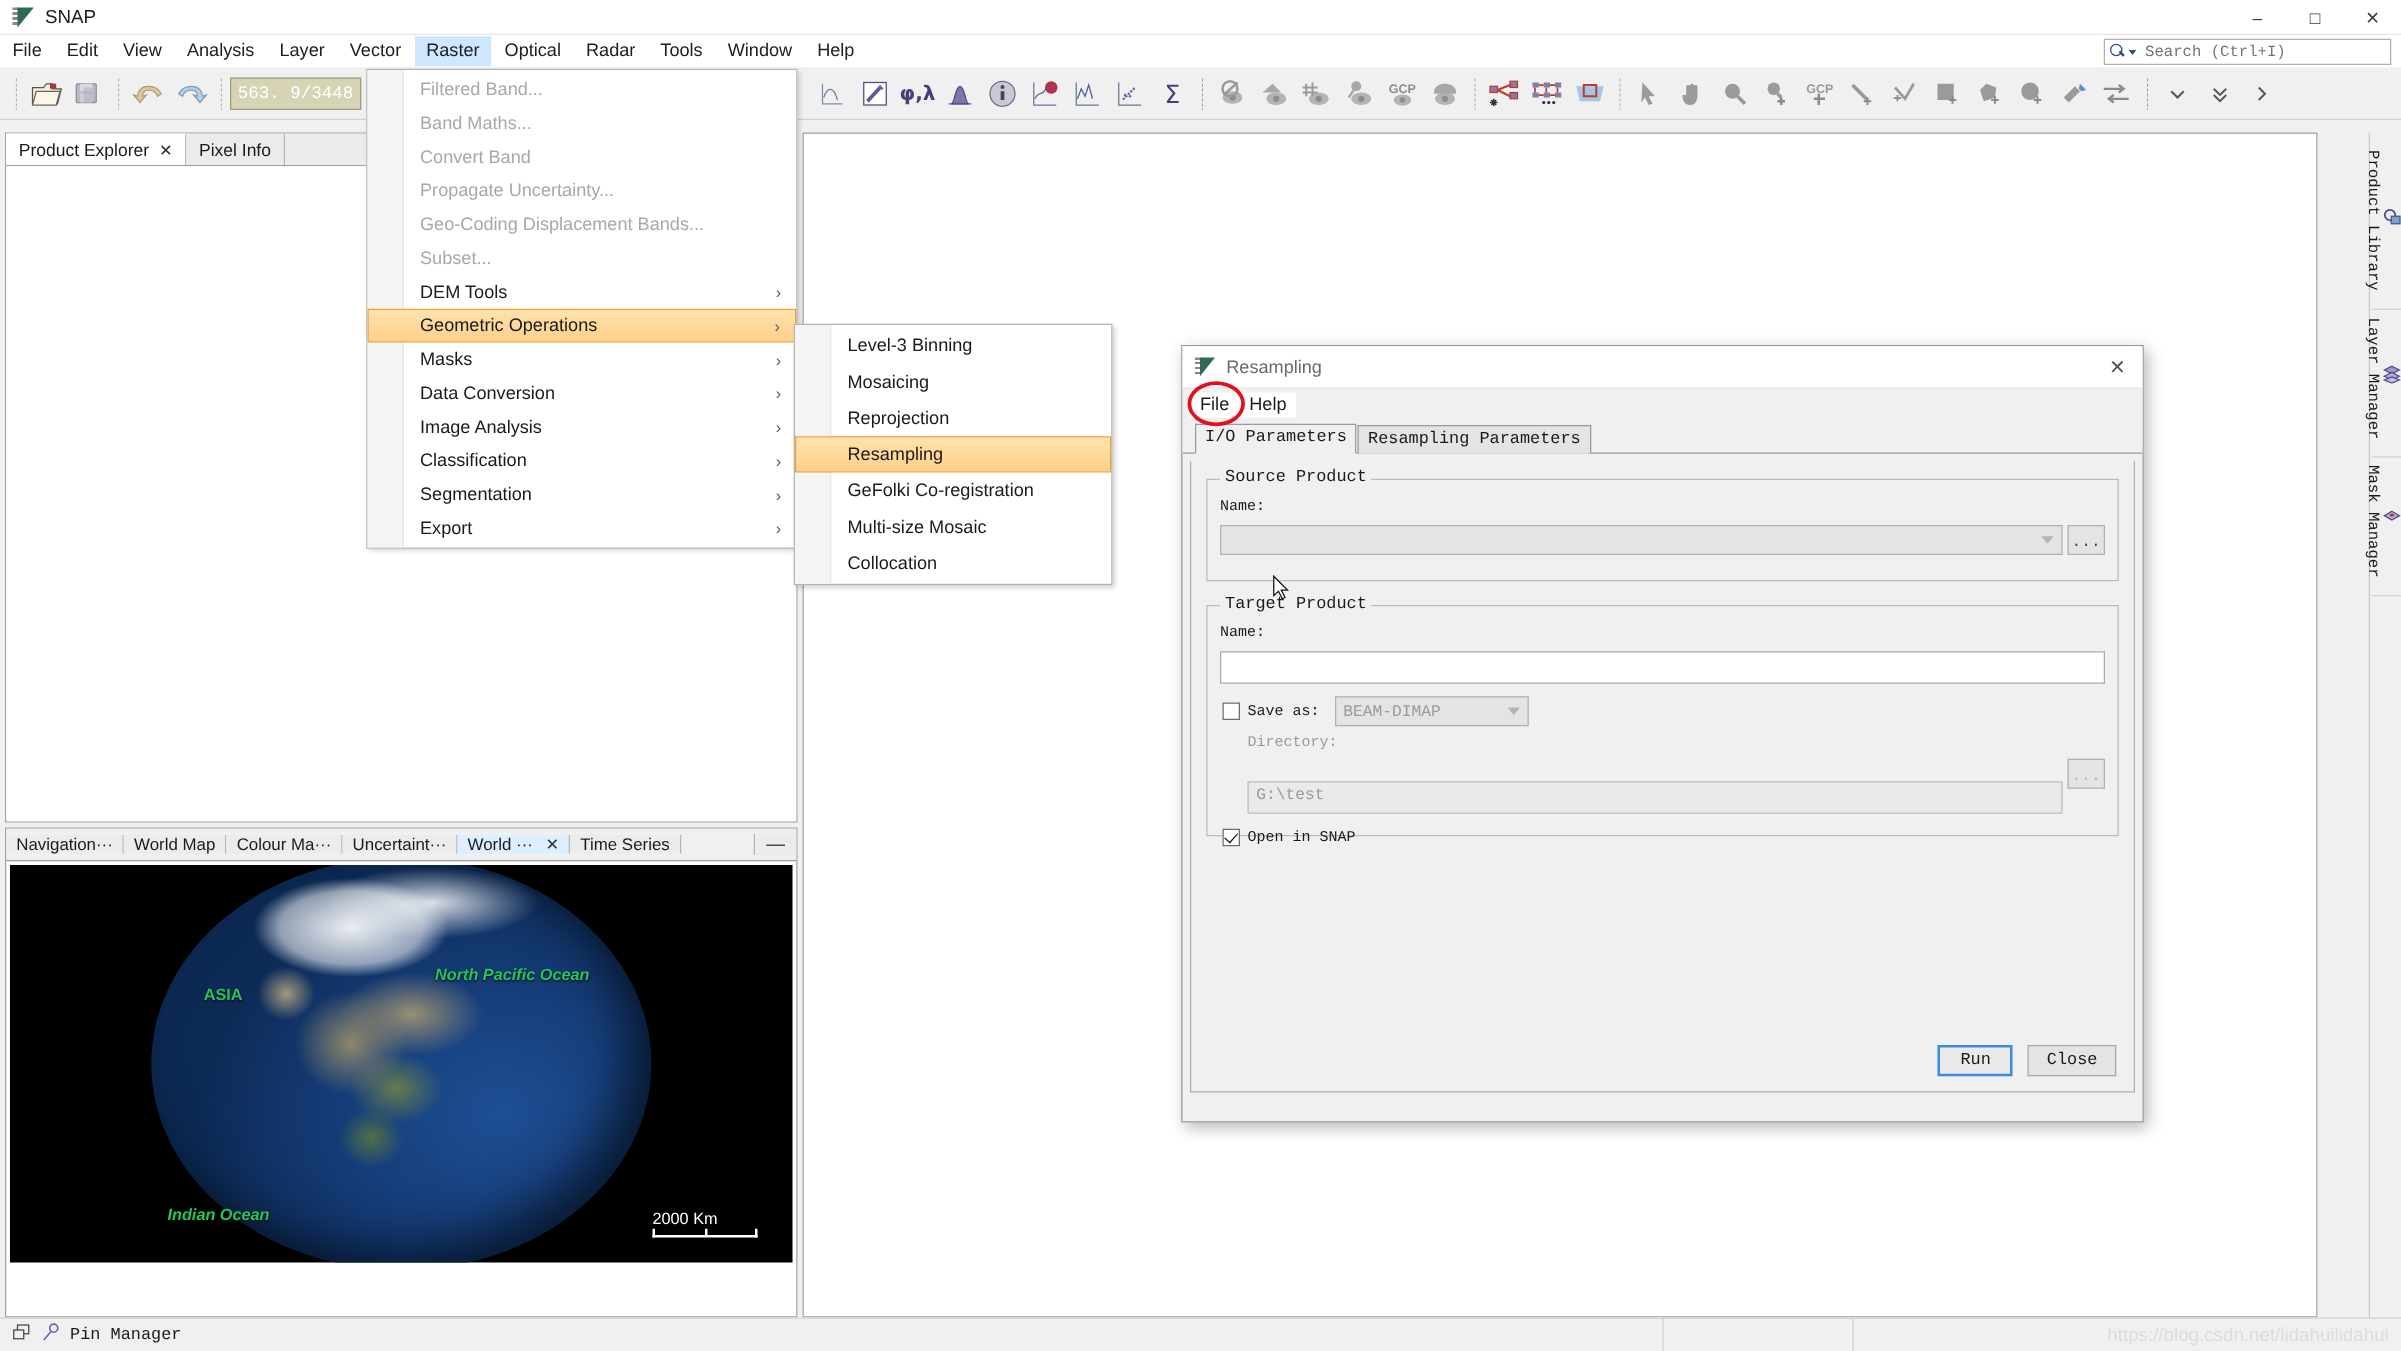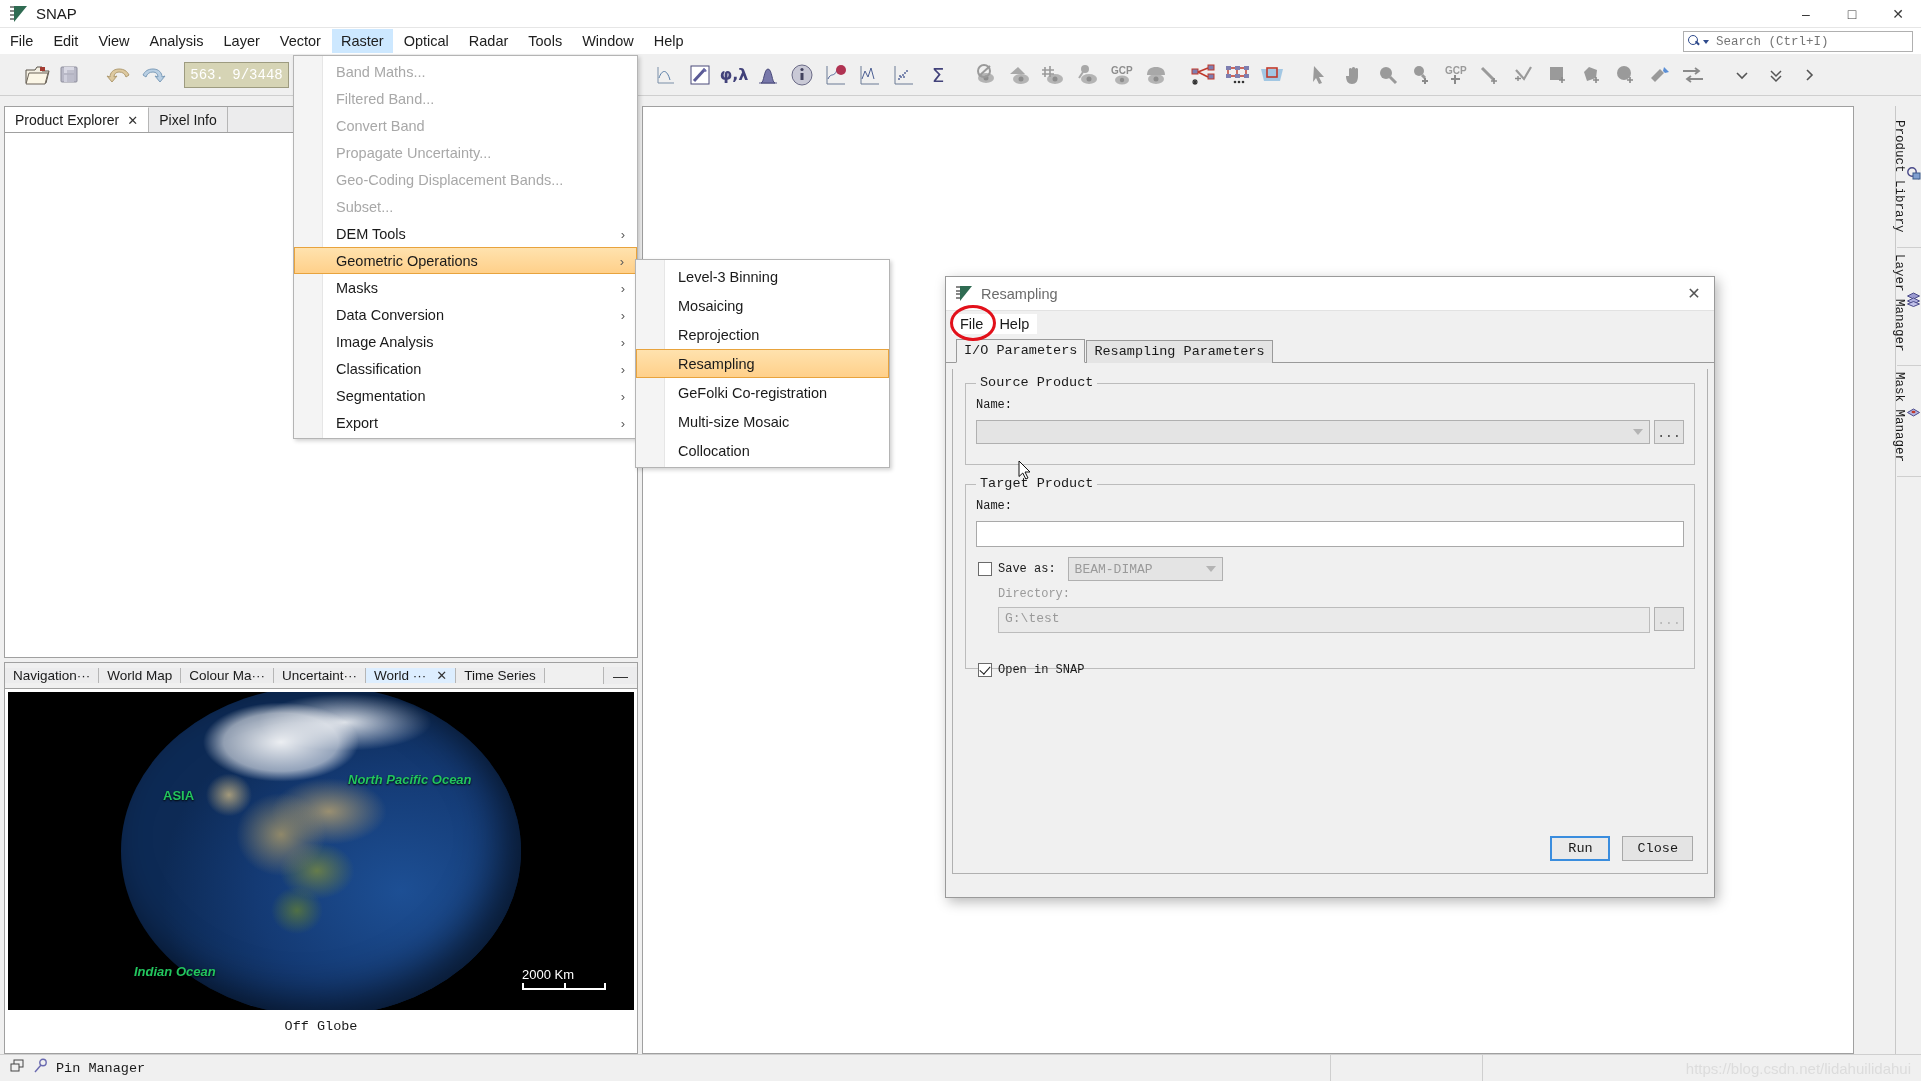--- a/index.html
+++ b/index.html
@@ -360,21 +360,21 @@
   .dots-btn {
     width: 30px; height: 24px; background: #e4e4e4; border: 1px solid #b0b0b0;
     display: flex; align-items: flex-end; justify-content: center;
     font-family: "Liberation Mono", monospace; font-size: 13px; color: #444;
     padding-bottom: 2px;
   }
   .dots-btn.dim { color: #b4b4b4; }
   .textinput {
     height: 26px; background: #ffffff; border: 1px solid #a9a9a9;
   }
-  .textinput.readonly { background: #eaeaea; border: 1px solid #bcbcbc; }
+  .textinput.readonly { background: #eaeaea; border: 1px solid #bcbcbc; margin-top: 18px; }
   .textinput.readonly .val {
     font-family: "Liberation Mono", monospace; font-size: 13px; color: #9a9a9a;
     padding: 4px 0 0 6px;
   }
   .cb {
     width: 14px; height: 14px; background: #fff; border: 1px solid #6b6b6b;
     display: inline-flex; align-items: center; justify-content: center;
     position: relative; flex: none;
   }
   .cb.checked::after {
@@ -739,21 +739,20 @@
     <div class="globe-wrap">
       <div class="globe"></div>
       <div class="globe-label plain" style="left:155px;top:96px">ASIA</div>
       <div class="globe-label" style="left:340px;top:80px">North Pacific Ocean</div>
       <div class="globe-label" style="left:126px;top:272px">Indian Ocean</div>
       <div class="scalebar">
         <div>2000 Km</div>
         <div class="tickline"></div>
       </div>
     </div>
-    <div class="globe-status">Off Globe</div>
   </div>
 
   <div class="editor-gray"></div>
   <div class="editor-area"></div>
 
   <div class="right-dock">
     <div class="dock-btn">
       <span class="dock-icon">
         <svg width="15" height="15" viewBox="0 0 15 15">
             <circle cx="6" cy="6" r="4.2" fill="none" stroke="#4a4a8a" stroke-width="1.4"></circle>
@@ -800,24 +799,24 @@
       </span>
       <span>Pin Manager</span>
     </div>
     <div class="status-seg" style="left:1330px; width:1px;"></div>
     <div class="status-seg" style="left:1482px; width:1px;"></div>
     <div class="watermark">https://blog.csdn.net/lidahuilidahui</div>
   </div>
 
   <div class="dropdown">
     <div class="dd-item disabled">
+      <span>Filtered Band...</span>
+    </div>
+    <div class="dd-item disabled">
       <span>Band Maths...</span>
-    </div>
-    <div class="dd-item disabled">
-      <span>Filtered Band...</span>
     </div>
     <div class="dd-item disabled">
       <span>Convert Band</span>
     </div>
     <div class="dd-item disabled">
       <span>Propagate Uncertainty...</span>
     </div>
     <div class="dd-item disabled">
       <span>Geo-Coding Displacement Bands...</span>
     </div>

